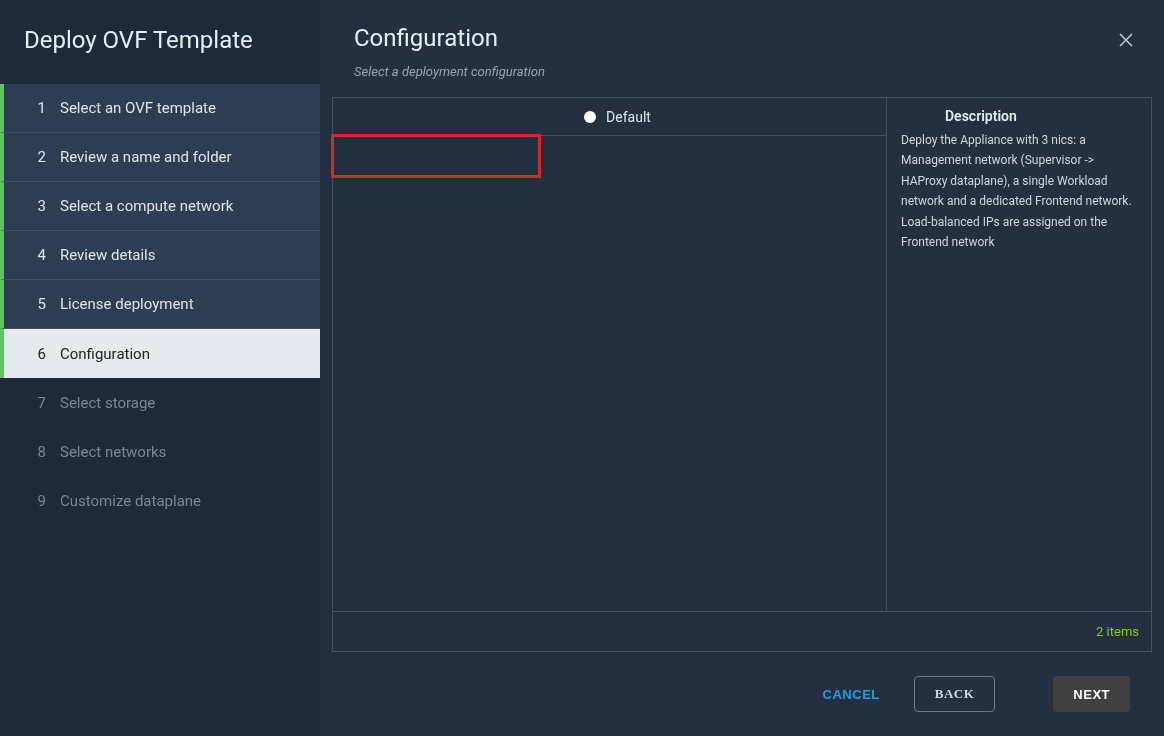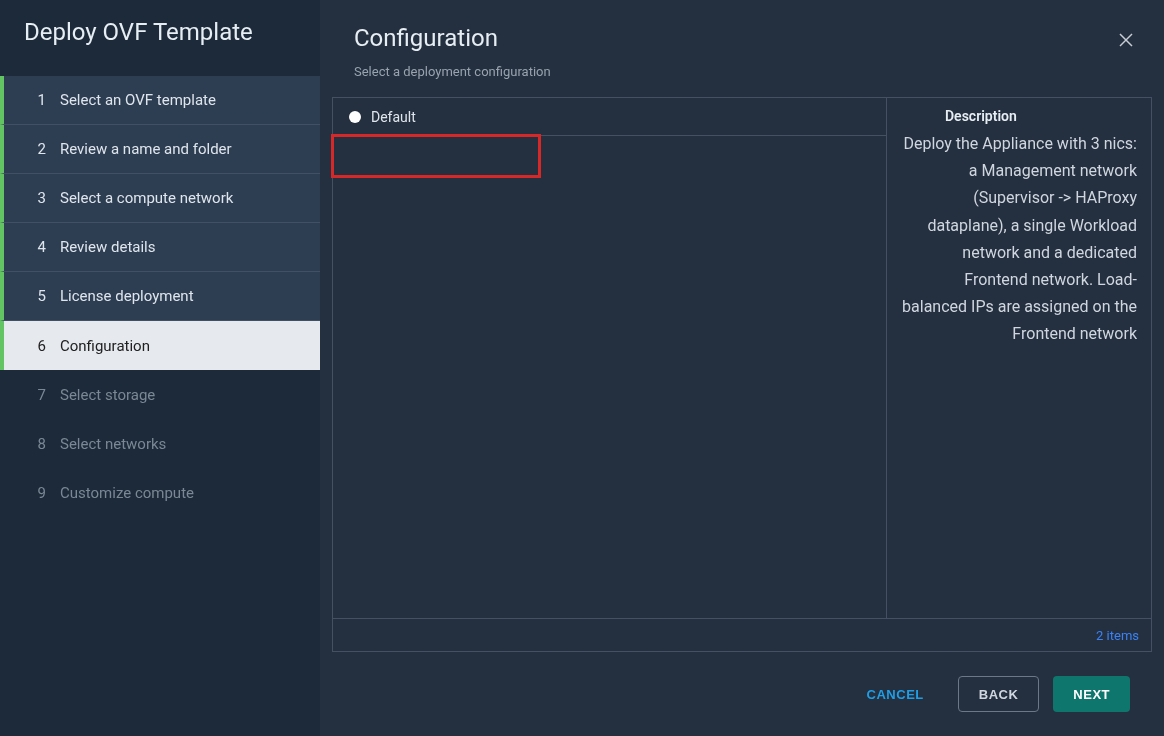--- a/index.html
+++ b/index.html
@@ -17,21 +17,21 @@
     }
     .modal {
       display: flex;
       width: 100%;
       height: 100%;
     }
     .sidebar {
       width: 320px;
       min-width: 320px;
       background: #1c2a3a;
-      padding-top: 4px;
+      padding-top: 12px;
       color: #e6e9ed;
     }
     .sidebar-title {
       font-size: 24px;
       font-weight: 400;
       color: #e6edf3;
       padding: 14px 24px 30px 24px;
     }
     .steps {
       display: flex;
@@ -81,20 +81,21 @@
     }
     .main-title {
       font-size: 24px;
       font-weight: 400;
       color: #e6edf3;
     }
     .main-subtitle {
       font-size: 13px;
       color: #99a3af;
       margin-top: 12px;
+      font-style: italic;
     }
     .close-btn {
       position: absolute;
       top: 30px;
       right: 30px;
       color: #c6cdd6;
       cursor: pointer;
       font-size: 20px;
       background: none;
       border: none;
@@ -119,20 +120,21 @@
     .option-row {
       display: flex;
       align-items: center;
       height: 38px;
       padding-left: 16px;
       border-bottom: 1px solid #455163;
       font-size: 14px;
       color: #dfe5ec;
       gap: 10px;
       cursor: pointer;
+      justify-content: center;
     }
     .radio {
       width: 14px;
       height: 14px;
       border-radius: 50%;
       border: 2px solid #adb7c2;
       display: inline-block;
       position: relative;
     }
     .radio.selected {
@@ -169,35 +171,34 @@
       padding: 10px 14px;
     }
     .desc-title {
       font-size: 14px;
       font-weight: 600;
       color: #e6edf3;
       margin-bottom: 6px;
       margin-left: 44px;
     }
     .desc-text {
-      font-size: 16px;
+      font-size: 12px;
       line-height: 1.7;
       color: #cfd6df;
-      text-align: right;
     }
     .items-footer {
       border: 1px solid #455163;
       border-top: 1px solid #455163;
-      height: 34px;
+      height: 41px;
       display: flex;
       align-items: center;
       justify-content: flex-end;
       padding-right: 12px;
       font-size: 13px;
-      color: #3b82f6;
+      color: #84cc16;
     }
     .footer {
       padding: 24px 34px;
       display: flex;
       justify-content: flex-end;
       gap: 14px;
       align-items: center;
     }
     .btn {
       height: 36px;
@@ -209,24 +210,26 @@
       cursor: pointer;
       background: none;
       border: none;
     }
     .btn-cancel {
       color: #1f9ee6;
     }
     .btn-back {
       color: #cfd6df;
       border: 1px solid #6c7888;
+      font-family: Liberation Serif, serif;
     }
     .btn-next {
-      background: #0f766e;
+      background: #404040;
       color: #fff;
+      margin-left: 44px;
     }
   </style>
 </head>
 <body>
 
 <div class="modal">
   <div class="sidebar">
     <div class="sidebar-title">Deploy OVF Template</div>
     <div class="steps">
       <div class="step completed">
@@ -256,21 +259,21 @@
       <div class="step pending">
         <span class="num">7</span>
         <span>Select storage</span>
       </div>
       <div class="step pending">
         <span class="num">8</span>
         <span>Select networks</span>
       </div>
       <div class="step pending">
         <span class="num">9</span>
-        <span>Customize compute</span>
+        <span>Customize dataplane</span>
       </div>
     </div>
   </div>
 
   <div class="main">
     <div class="main-header">
       <div class="main-title">Configuration</div>
       <div class="main-subtitle">Select a deployment configuration</div>
       <button class="close-btn">
         <svg width="16" height="16" viewBox="0 0 16 16" fill="none" stroke="currentColor" stroke-width="1.5">

